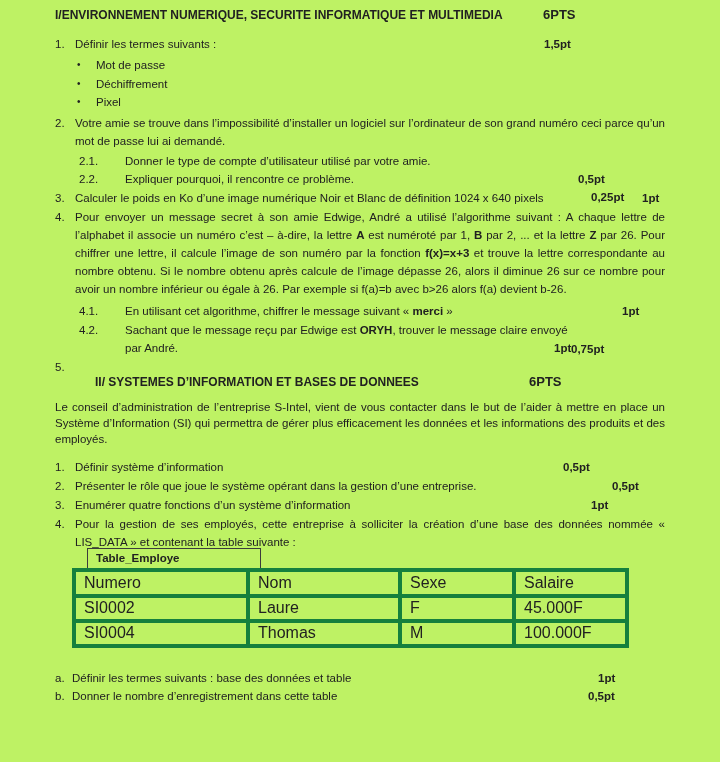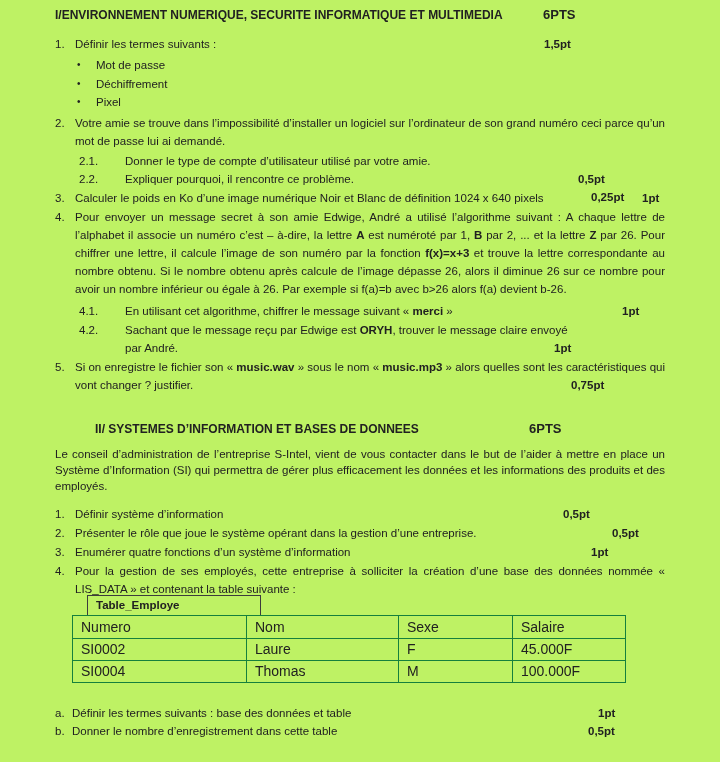--- a/index.html
+++ b/index.html
@@ -21,32 +21,32 @@
   .just{text-align:justify;}
   .intro{line-height:16px;text-align:justify;}
   .tname{
     margin-left:32px;margin-top:-3px;width:174px;height:21px;line-height:19px;
     border:1px solid #3c3c3c;box-sizing:border-box;font-weight:bold;padding-left:8px;
   }
   table.emp{
     margin-left:17px;margin-top:-1px;border-collapse:collapse;table-layout:fixed;width:553px;
   }
   table.emp td,table.emp th{
-    border:1px solid #15803d;font-weight:400;text-align:left;
-    padding:0 0 0 8px;height:21px;line-height:20px;font-size:14px;overflow:hidden;white-space:nowrap;
+    border:4px solid #15803d;font-weight:400;text-align:left;
+    padding:0 0 0 8px;height:21px;line-height:20px;font-size:16px;overflow:hidden;white-space:nowrap;
   }
   table.emp th{height:22px;}
   .mt-title1{margin-top:6px;}
   .mt-q1{margin-top:11px;}
   .mt-bullets{margin-top:3px;}
   .mt-2{margin-top:2px;}
   .mt-1{margin-top:1px;}
   .mt-0{margin-top:0;}
   .mt-4{margin-top:4px;}
-  .mt-title2{margin-top:26px;padding-left:40px;}
+  .mt-title2{margin-top:16px;padding-left:40px;}
   .mt-intro{margin-top:8px;}
   .mt-11{margin-top:11px;}
   .mt-ab{margin-top:21px;}
   .ab{position:relative;padding-left:17px;}
   .ab .num{position:absolute;left:0;top:0;}
 </style>
 </head>
 <body>
 
 <div class="page">
@@ -108,21 +108,20 @@
       <span class="pts" style="left:567px;">1pt</span>
     </div>
     <div class="sub mt-1" style="width:515px;box-sizing:border-box;">
       <span class="num">4.2.</span>
       <span><span>Sachant que le message reçu par Edwige est </span><b>ORYH</b><span>, trouver le message claire envoyé par André.</span></span>
       <span class="pts bottom" style="left:499px;">1pt</span>
     </div>
 
     <div class="q just mt-1">
       <span class="num">5.</span>
-      <span><span>Si on enregistre le fichier son « </span><b>music.wav</b><span> » sous le nom « </span><b>music.mp3</b><span> » alors quelles sont les caractéristiques qui vont changer ? justifier.</span></span>
       <span class="pts bottom" style="left:516px;">0,75pt</span>
     </div>
 
     <div class="h1 mt-title2">
       <span>II/ SYSTEMES D’INFORMATION ET BASES DE DONNEES</span>
       <span class="pts" style="left:474px;">6PTS</span>
     </div>
 
     <div class="intro mt-intro">Le conseil d’administration de l’entreprise S-Intel, vient de vous contacter dans le but de l’aider à mettre en place un Système d’Information (SI) qui permettra de gérer plus efficacement les données et les informations des produits et des employés.</div>
 

